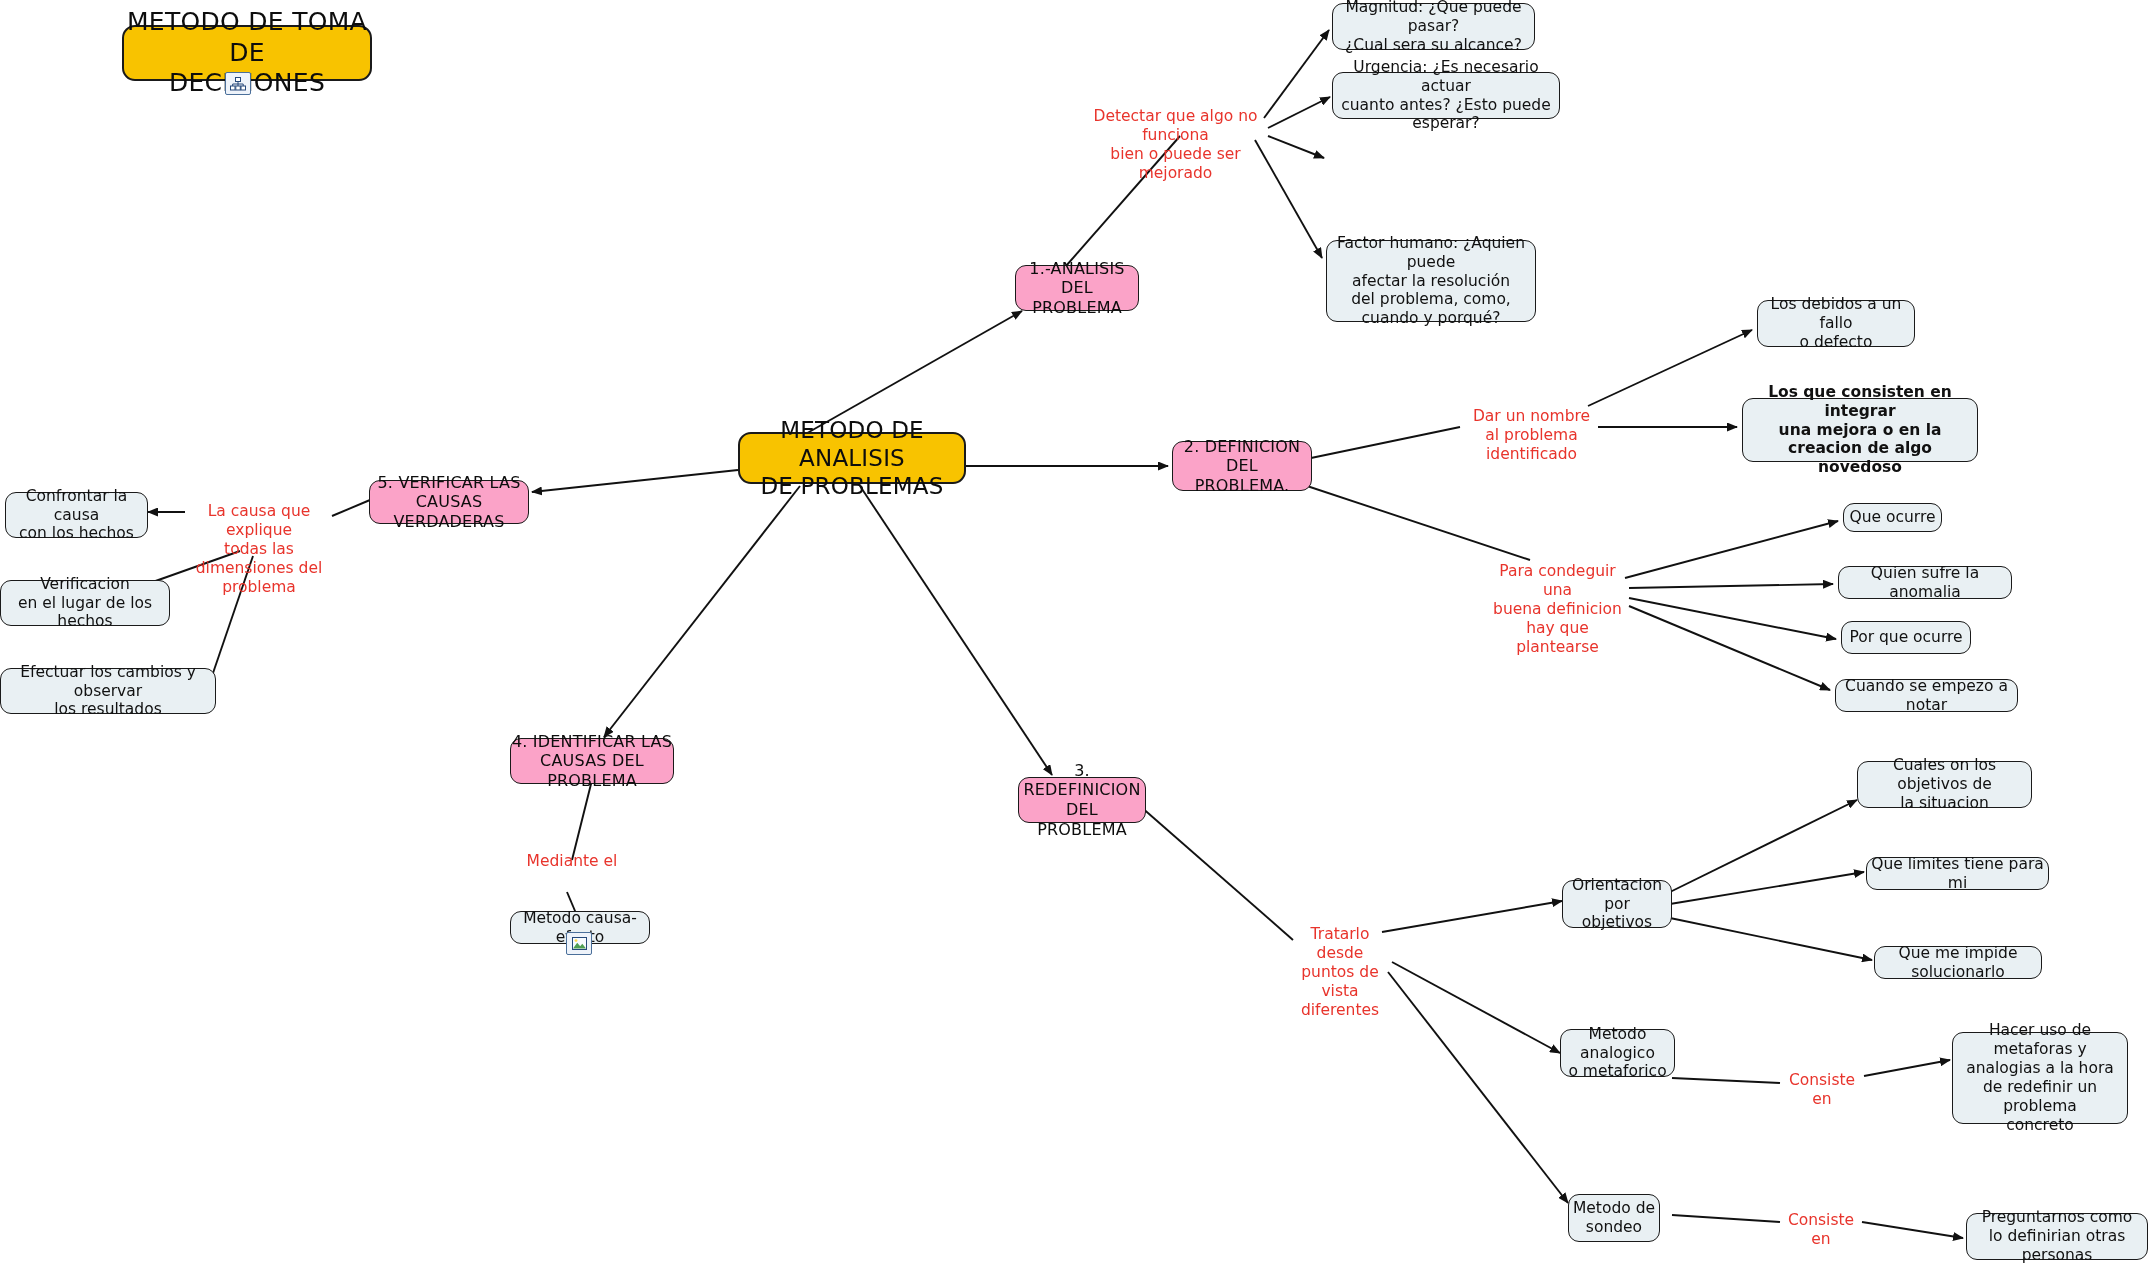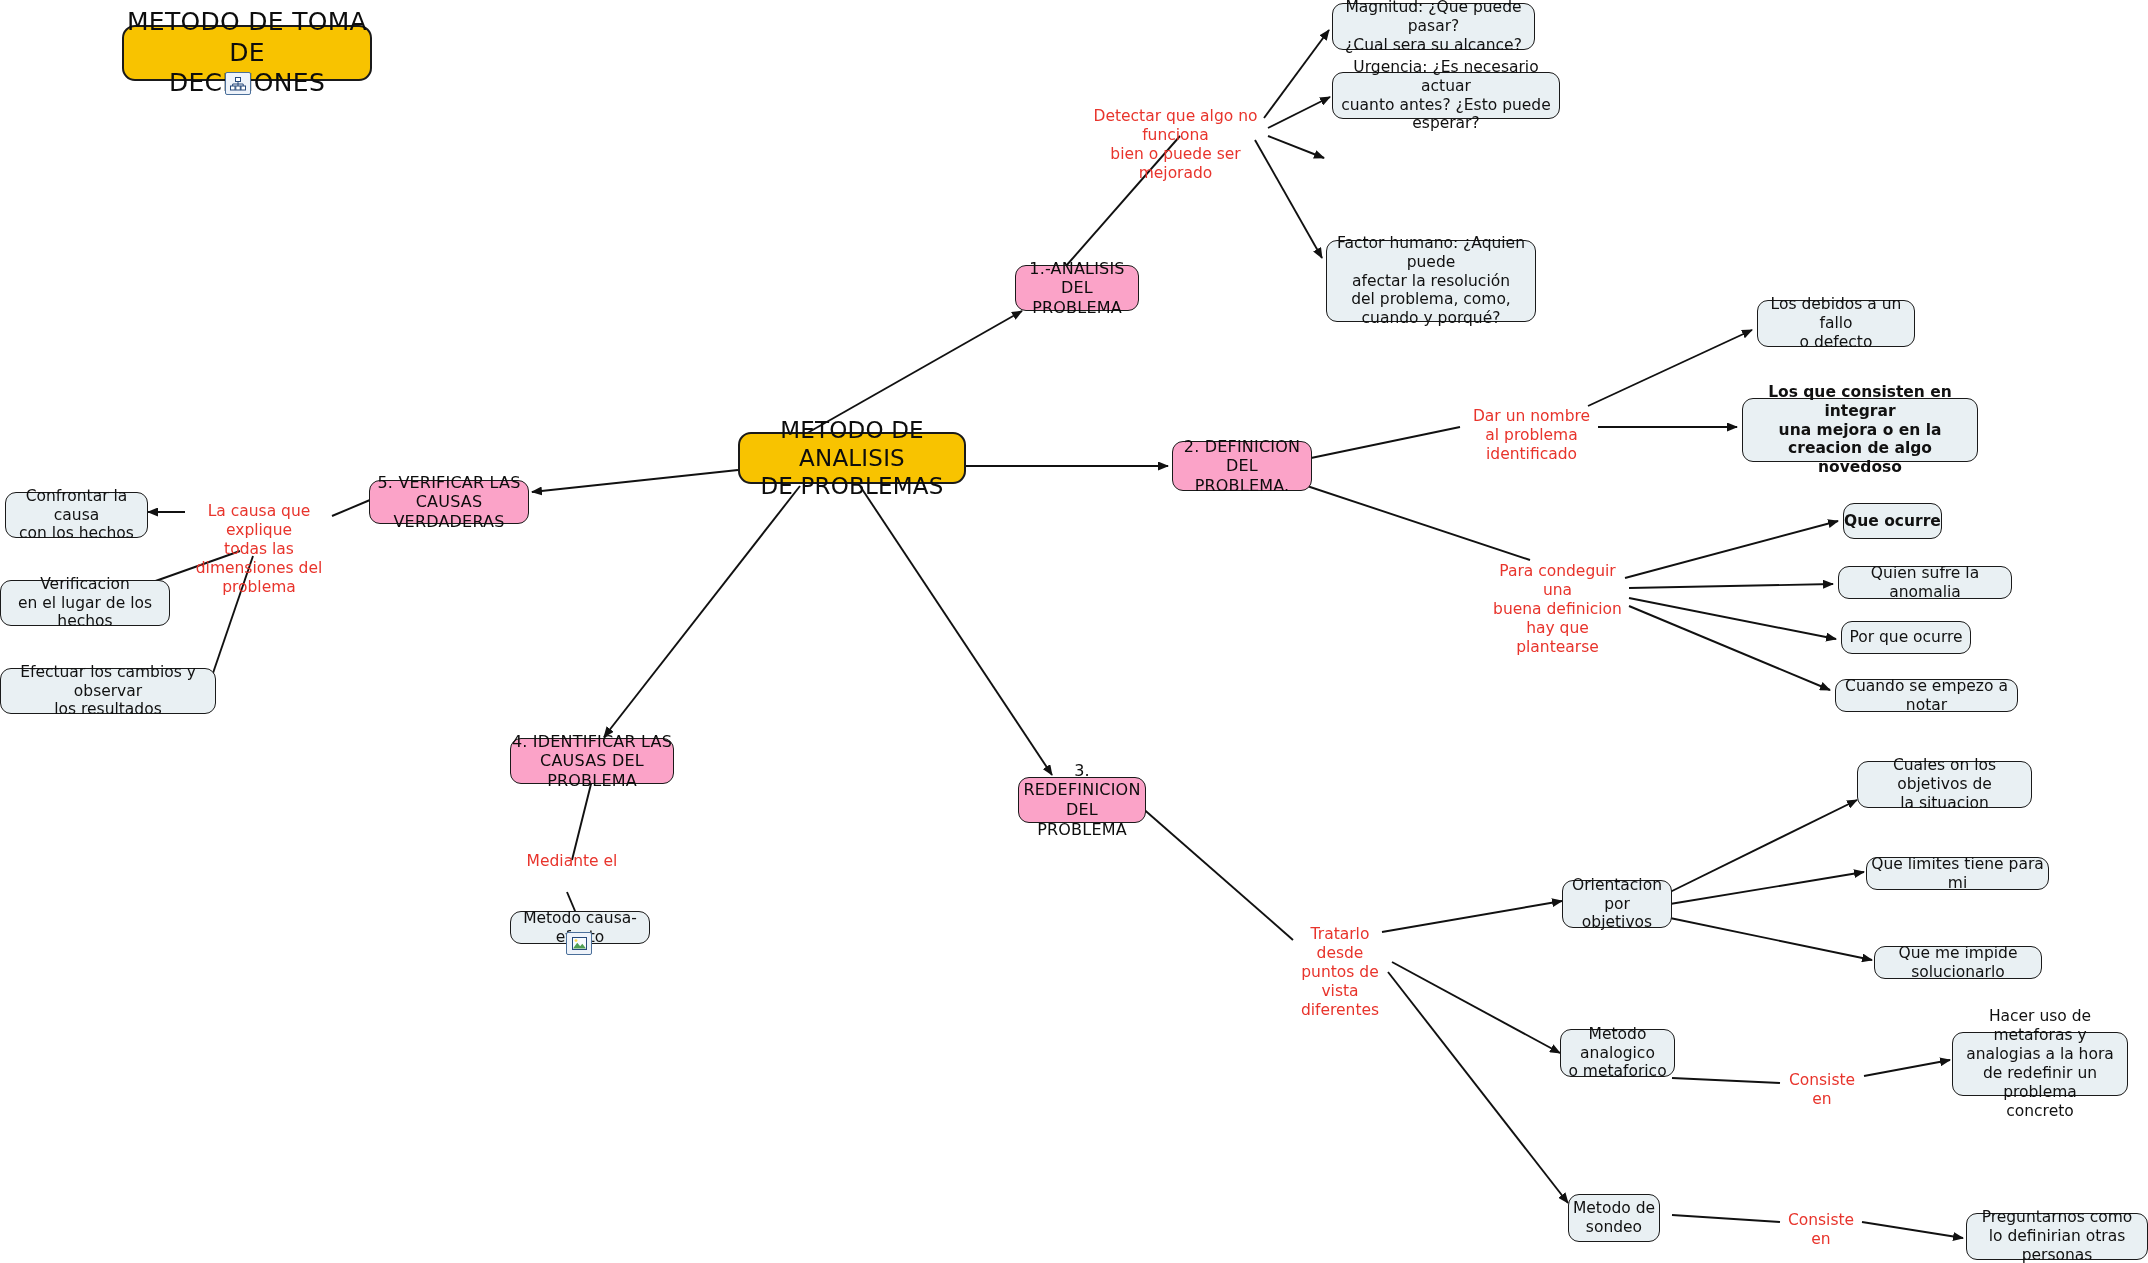--- a/index.html
+++ b/index.html
@@ -129,42 +129,42 @@
   <div class="node leaf" style="left:1757px;top:300px;width:158px;height:47px;">Los debidos a un fallo
 o defecto</div>
   <div class="node leaf" style="left:1742px;top:398px;width:236px;height:64px;font-weight:bold;">Los que consisten en integrar
 una mejora o en la creacion de algo
 novedoso</div>
 
   <div class="edge-label" style="left:1485px;top:562px;width:145px;">Para condeguir una
 buena definicion
 hay que plantearse</div>
 
-  <div class="node leaf" style="left:1843px;top:503px;width:99px;height:36px;font-weight:bold;">Que ocurre</div>
+  <div class="node leaf" style="left:1843px;top:503px;width:99px;height:29px;">Que ocurre</div>
   <div class="node leaf" style="left:1838px;top:566px;width:174px;height:33px;">Quien sufre la anomalia</div>
   <div class="node leaf" style="left:1841px;top:621px;width:130px;height:33px;">Por que ocurre</div>
   <div class="node leaf" style="left:1835px;top:679px;width:183px;height:33px;">Cuando se empezo a notar</div>
 
   <div class="node pink" style="left:1018px;top:777px;width:128px;height:46px;">3. REDEFINICION
 DEL PROBLEMA</div>
   <div class="edge-label" style="left:1290px;top:925px;width:100px;">Tratarlo desde
 puntos de vista
 diferentes</div>
 
   <div class="node leaf" style="left:1562px;top:880px;width:110px;height:48px;">Orientacion por
 objetivos</div>
   <div class="node leaf" style="left:1857px;top:761px;width:175px;height:47px;">Cuales on los objetivos de
 la situacion</div>
   <div class="node leaf" style="left:1866px;top:857px;width:183px;height:33px;">Que limites tiene para mi</div>
   <div class="node leaf" style="left:1874px;top:946px;width:168px;height:33px;">Que me impide solucionarlo</div>
 
   <div class="node leaf" style="left:1560px;top:1029px;width:115px;height:48px;">Metodo analogico
 o metaforico</div>
   <div class="edge-label" style="left:1779px;top:1071px;width:86px;">Consiste en</div>
-  <div class="node leaf" style="left:1952px;top:1032px;width:176px;height:64px;">Hacer uso de metaforas y
+  <div class="node leaf" style="left:1952px;top:1032px;width:176px;height:92px;">Hacer uso de metaforas y
 analogias a la hora
 de redefinir un problema
 concreto</div>
 
   <div class="node leaf" style="left:1568px;top:1194px;width:92px;height:48px;">Metodo de
 sondeo</div>
   <div class="edge-label" style="left:1778px;top:1211px;width:86px;">Consiste en</div>
   <div class="node leaf" style="left:1966px;top:1213px;width:182px;height:47px;">Preguntarnos como
 lo definirian otras personas</div>
 

